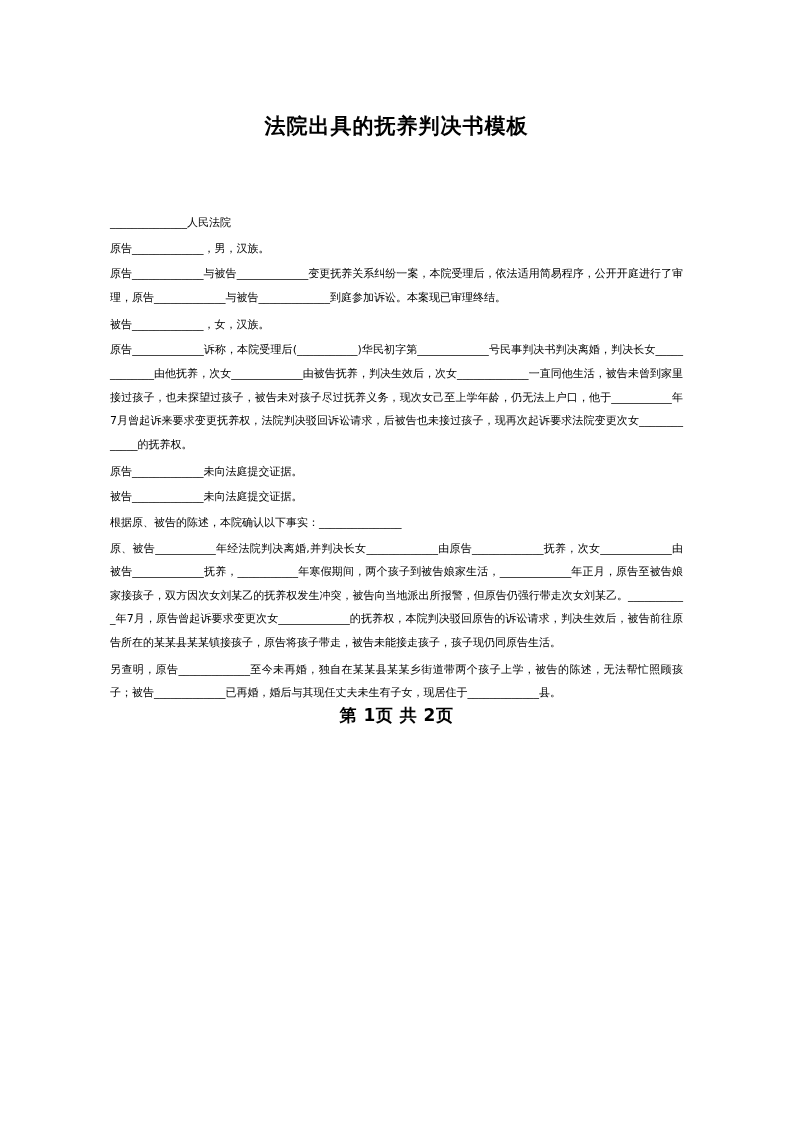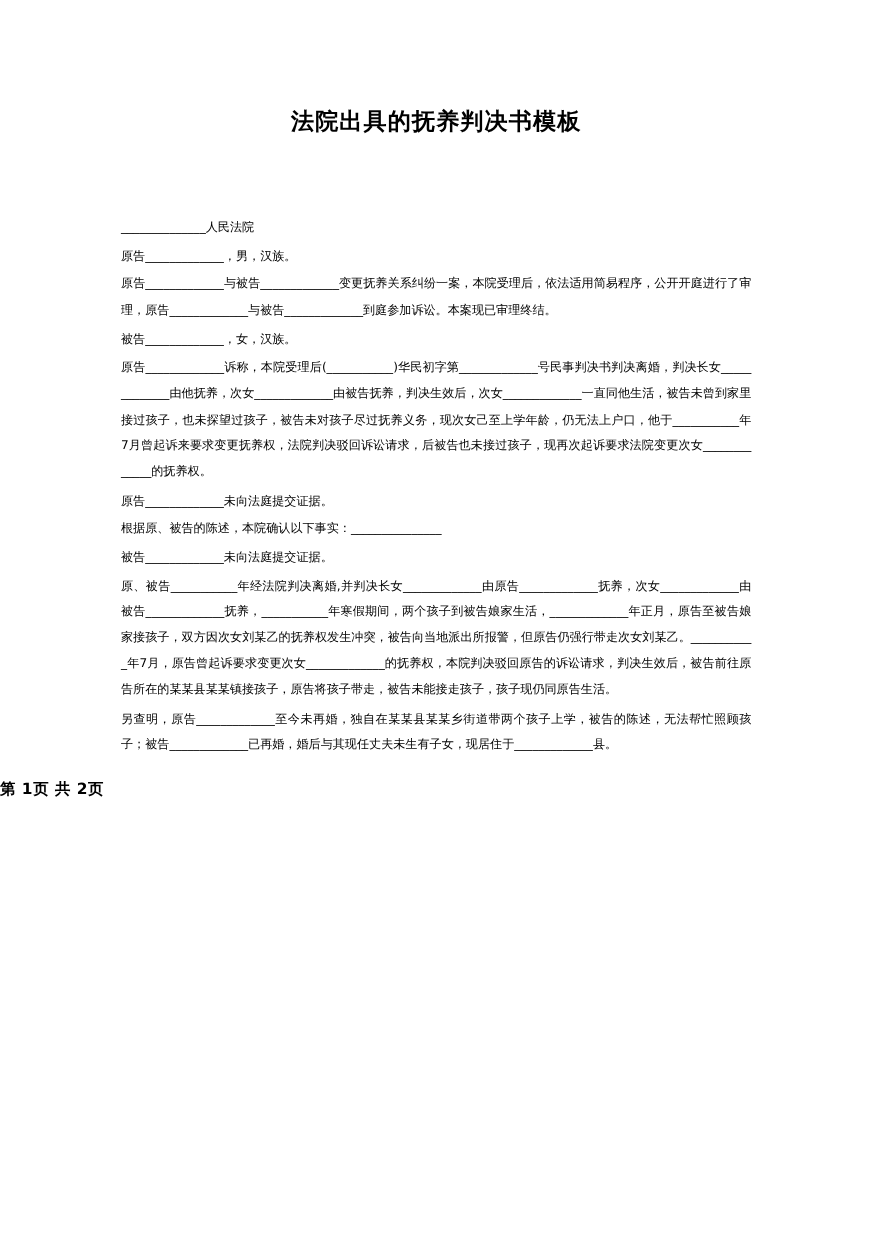--- a/index.html
+++ b/index.html
@@ -12,21 +12,21 @@
     height: 1122px;
     font-family: "DejaVu Sans", "Liberation Sans", sans-serif;
     color: #000000;
     position: relative;
     overflow: hidden;
   }
   .page {
     width: 793px;
     height: 787px;
     box-sizing: border-box;
-    padding: 0;
+    padding: 16px;
     position: relative;
   }
   .doc-title {
     text-align: center;
     font-size: 21px;
     font-weight: bold;
     letter-spacing: 1px;
     margin: 0;
     padding-top: 98px;
     padding-bottom: 0;
@@ -46,40 +46,41 @@
     word-break: break-all;
   }
   .para.tight {
     margin-bottom: 2px;
   }
   .footer {
     position: absolute;
     left: 0;
     right: 0;
     bottom: 60px;
-    font-size: 14px;
+    text-align: center;
+    font-size: 17px;
     font-weight: bold;
     letter-spacing: 0.5px;
   }
 </style>
 </head>
 <body>
 
 <div class="page">
 
   <h1 class="doc-title">法院出具的抚养判决书模板</h1>
 
   <div class="body-block">
     <p class="para tight">______________人民法院</p>
     <p class="para tight">原告_____________，男，汉族。</p>
     <p class="para">原告_____________与被告_____________变更抚养关系纠纷一案，本院受理后，依法适用简易程序，公开开庭进行了审理，原告_____________与被告_____________到庭参加诉讼。本案现已审理终结。</p>
     <p class="para tight">被告_____________，女，汉族。</p>
     <p class="para">原告_____________诉称，本院受理后(___________)华民初字第_____________号民事判决书判决离婚，判决长女_____________由他抚养，次女_____________由被告抚养，判决生效后，次女_____________一直同他生活，被告未曾到家里接过孩子，也未探望过孩子，被告未对孩子尽过抚养义务，现次女己至上学年龄，仍无法上户口，他于___________年7月曾起诉来要求变更抚养权，法院判决驳回诉讼请求，后被告也未接过孩子，现再次起诉要求法院变更次女_____________的抚养权。</p>
     <p class="para tight">原告_____________未向法庭提交证据。</p>
+    <p class="para tight">被告_____________未向法庭提交证据。</p>
     <p class="para tight">根据原、被告的陈述，本院确认以下事实：_______________</p>
-    <p class="para tight">被告_____________未向法庭提交证据。</p>
     <p class="para">原、被告___________年经法院判决离婚,并判决长女_____________由原告_____________抚养，次女_____________由被告_____________抚养，___________年寒假期间，两个孩子到被告娘家生活，_____________年正月，原告至被告娘家接孩子，双方因次女刘某乙的抚养权发生冲突，被告向当地派出所报警，但原告仍强行带走次女刘某乙。___________年7月，原告曾起诉要求变更次女_____________的抚养权，本院判决驳回原告的诉讼请求，判决生效后，被告前往原告所在的某某县某某镇接孩子，原告将孩子带走，被告未能接走孩子，孩子现仍同原告生活。</p>
     <p class="para">另查明，原告_____________至今未再婚，独自在某某县某某乡街道带两个孩子上学，被告的陈述，无法帮忙照顾孩子；被告_____________已再婚，婚后与其现任丈夫未生有子女，现居住于_____________县。</p>
   </div>
 
   <div class="footer">第 1页 共 2页</div>
 
 </div>
 
 </body></html>

